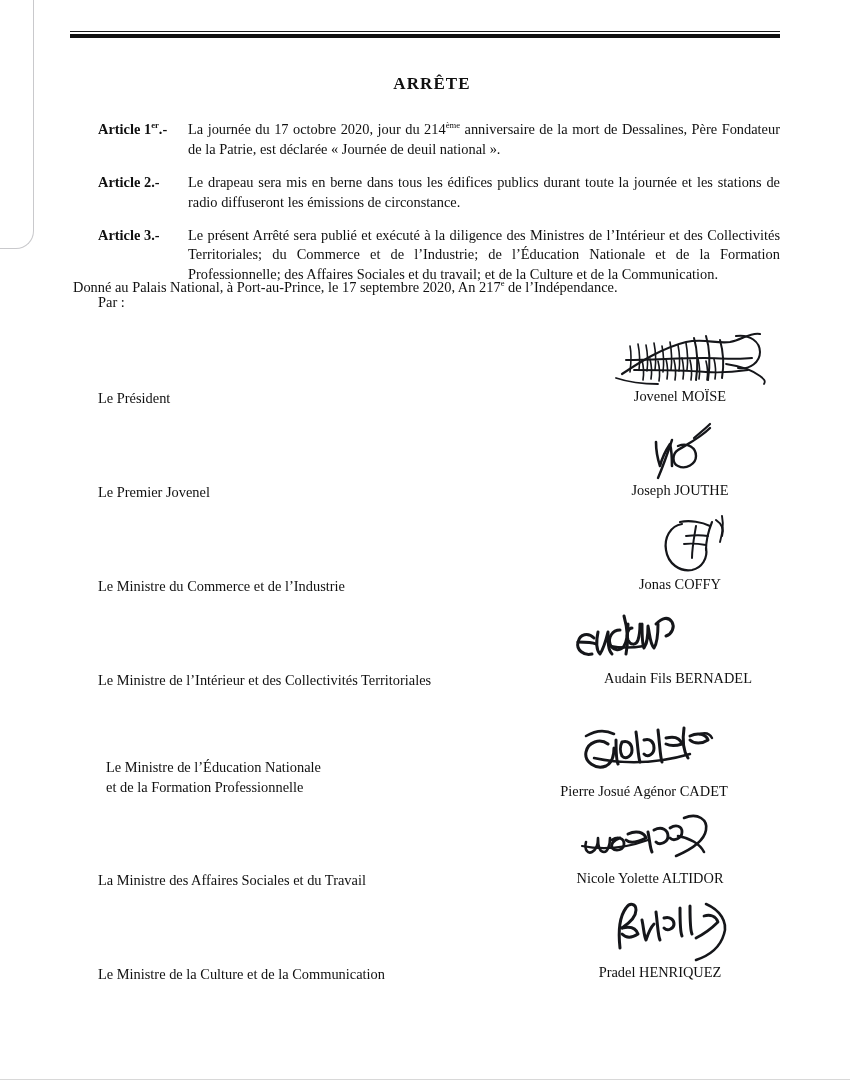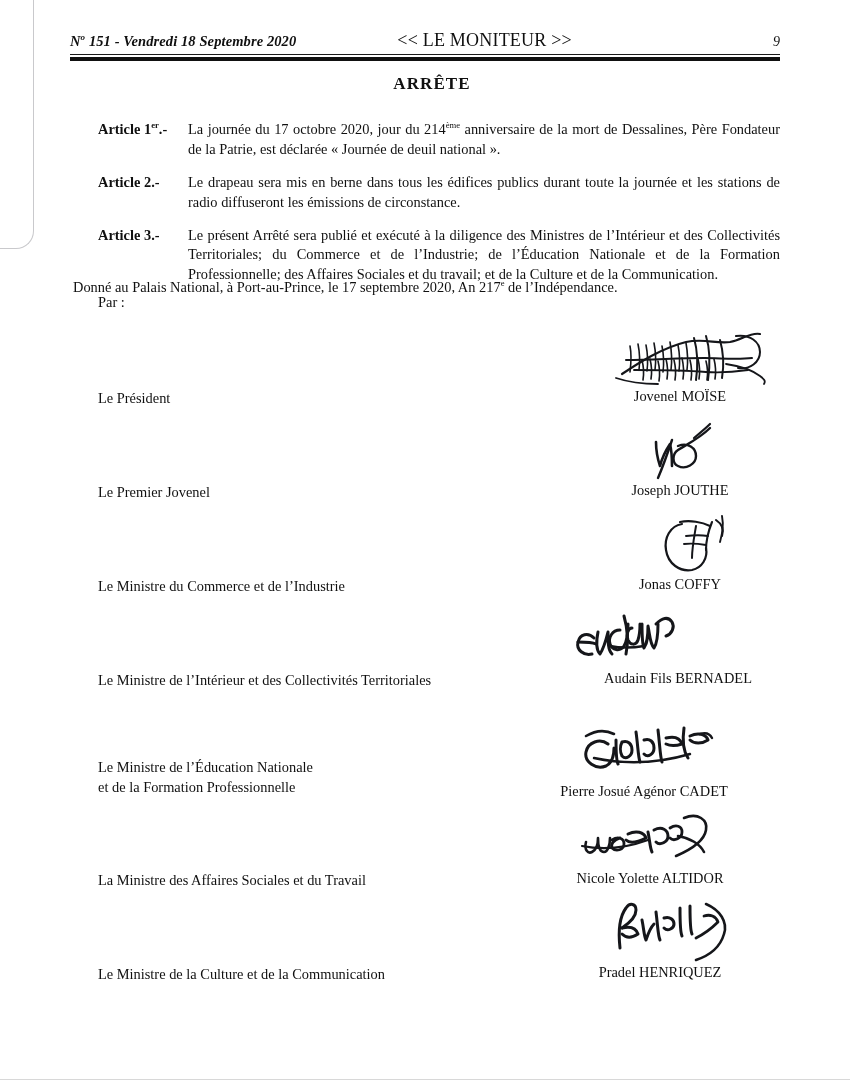--- a/index.html
+++ b/index.html
@@ -190,25 +190,20 @@
   .sig-mark svg { display: block; overflow: visible; }
 </style>
 </head>
 <body>
 
 <div id="page">
 
   <div class="scan-edge"></div>
 
   <div class="doc-header">
-    <div class="header-row">
-      <span class="header-issue"><span>N</span><sup>o</sup><span> 151 - Vendredi 18 Septembre 2020</span></span>
-      <span class="header-title">&lt;&lt; LE MONITEUR &gt;&gt;</span>
-      <span class="header-page">9</span>
-    </div>
     <div class="rule-thin"></div>
     <div class="rule-thick"></div>
   </div>
 
   <div class="arrete-title">ARRÊTE</div>
 
   <div class="articles">
 
     <div class="article">
       <div class="article-label"><span>Article 1</span><sup>er</sup><span>.-</span></div>
@@ -312,21 +307,21 @@
               <path stroke-width="3" d="M132 16c6-2 10 2 10 8s-6 10-10 6"></path>
               <path stroke-width="3" d="M146 6c2 16 2 26 4 32"></path>
               <path stroke-width="3" d="M154 14c8-2 14 0 16 6-6 2-12 2-16 0"></path>
               <path stroke-width="3" d="M172 4c-2 14 0 24 4 30"></path>
               <path stroke-width="3" d="M178 12c8-4 16-2 18 4-6 4-14 4-18 0"></path>
               <path stroke-width="2.4" d="M82 34c28 6 62 6 96-4"></path>
               <path stroke-width="2.4" d="M188 10c6-2 10 0 12 4"></path>
             </g>
           </svg>
         </div>
-        <div class="sig-role" style="top: 419px;">Le Ministre de l’Éducation Nationale
+        <div class="sig-role" style="top: 419px; margin-left: 8px;">Le Ministre de l’Éducation Nationale
 et de la Formation Professionnelle</div>
         <div class="sig-name" style="top: 445px; left: 494px;">Pierre Josué Agénor CADET</div>
       </div>
       <div class="sig-block">
         <div class="sig-mark" style="top: 474px; left: 512px;">
           <svg width="300" height="62" viewBox="0 0 300 62">
             <g fill="none" stroke="#15161a" stroke-linecap="round" stroke-linejoin="round">
               <path stroke-width="2.6" d="M74 30c-2 8 2 12 6 10s6-8 6-14c0 8 2 14 6 14s6-8 6-14"></path>
               <path stroke-width="2.8" d="M100 28c6-4 12-2 12 4s-8 8-12 4c-2-4 2-8 8-10"></path>
               <path stroke-width="3" d="M116 22c8-4 16-2 18 4-8 4-16 6-20 2"></path>

